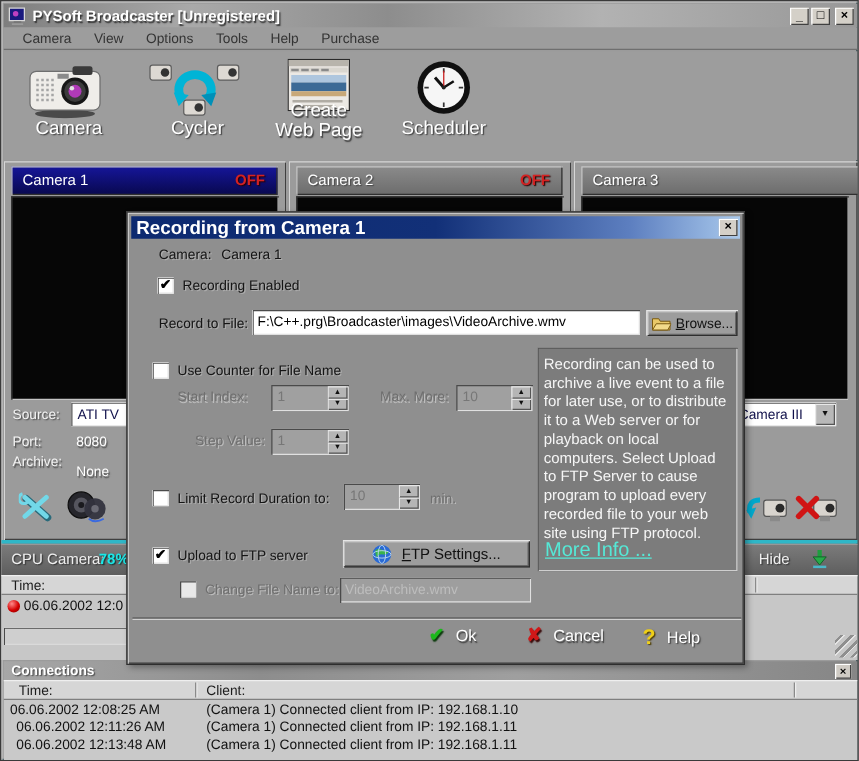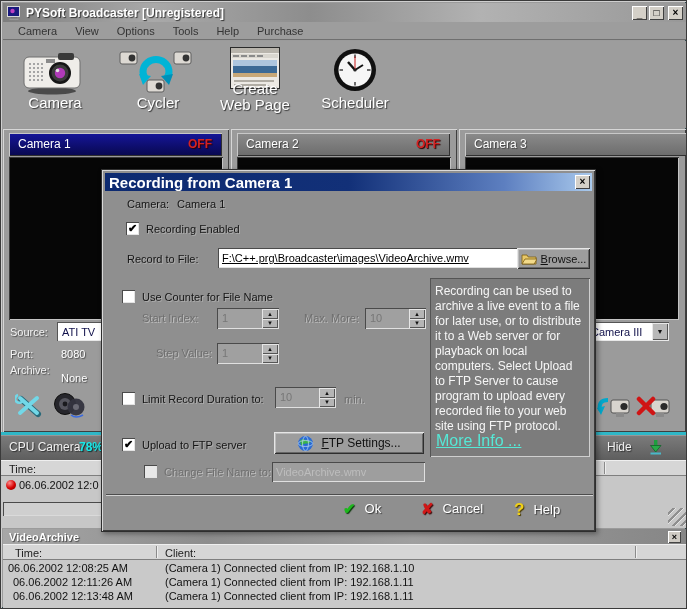--- a/index.html
+++ b/index.html
@@ -323,21 +323,21 @@
     <span class="vdiv" style="left:603px;"></span>
   </div>
   <div class="listbody abs" style="left:0;top:475px;width:687px;height:52px;">
     <span class="reddot abs" style="left:5px;top:4px;"></span>
     <span class="lrow abs" style="left:18px;top:3px;">06.06.2002 12:0</span>
     <div class="abs sunken" style="left:2px;top:26px;width:100px;height:14px;background:#cfcfcf;"></div>
     <div id="grip" class="abs" style="left:667px;top:32px;width:18px;height:18px;"></div>
   </div>
 
   <div id="conn-title" class="abs">
-    <span class="t">VideoArchive</span>
+    <span class="t">Connections</span>
     <span class="xsml">×</span>
   </div>
   <div class="listhdr abs" style="left:2px;top:543px;width:683px;height:16px;">
     <span class="abs" style="left:12px;top:2px;">Time:</span>
     <span class="vdiv" style="left:153px;"></span>
     <span class="abs" style="left:162px;top:2px;">Client:</span>
     <span class="vdiv" style="left:632px;"></span>
   </div>
   <div class="abs" style="left:2px;top:559px;width:683px;height:48px;background:#c9c9c9;">
     <div class="lrow abs" style="left:0;top:2px;width:683px;">
@@ -360,21 +360,21 @@
       <span class="wbtn" style="margin-right:2px;">×</span>
     </div>
 
     <span class="dlabel" style="left:25px;top:28px;">Camera:</span>
     <span class="dlabel" style="left:75px;top:28px;">Camera 1</span>
 
     <span class="cb" style="left:24px;top:52px;">✔</span>
     <span class="dlabel" style="left:44px;top:53px;">Recording Enabled</span>
 
     <span class="dlabel" style="left:25px;top:83px;">Record to File:</span>
-    <input class="tfield" style="left: 116px; top: 78px; width: 310px; text-decoration: underline;" value="F:\C++.prg\Broadcaster\images\VideoArchive.wmv">
+    <input class="tfield" style="left: 100px; top: 78px; width: 310px;" value="F:\C++.prg\Broadcaster\images\VideoArchive.wmv">
     <span class="btn3d abs" style="left:415px;top:78px;width:73px;height:21px;display:flex;align-items:center;justify-content:center;gap:4px;font-size:11px;">
       <svg width="16" height="12" viewBox="0 0 16 12">
           <path d="M1 2 L6 2 L7.2 4 L15 4 L15 11 L1 11 Z" fill="#e8c868" stroke="#7a5a10" stroke-width="0.8"></path>
           <path d="M1 11 L4 6 L16 6 L13.2 11 Z" fill="#f2da8a" stroke="#7a5a10" stroke-width="0.8"></path>
         </svg>
       <span><u>B</u><span>rowse...</span></span>
     </span>
 
     <span class="cb" style="left:20px;top:120px;"></span>
     <span class="dlabel" style="left:40px;top:121px;">Use Counter for File Name</span>

